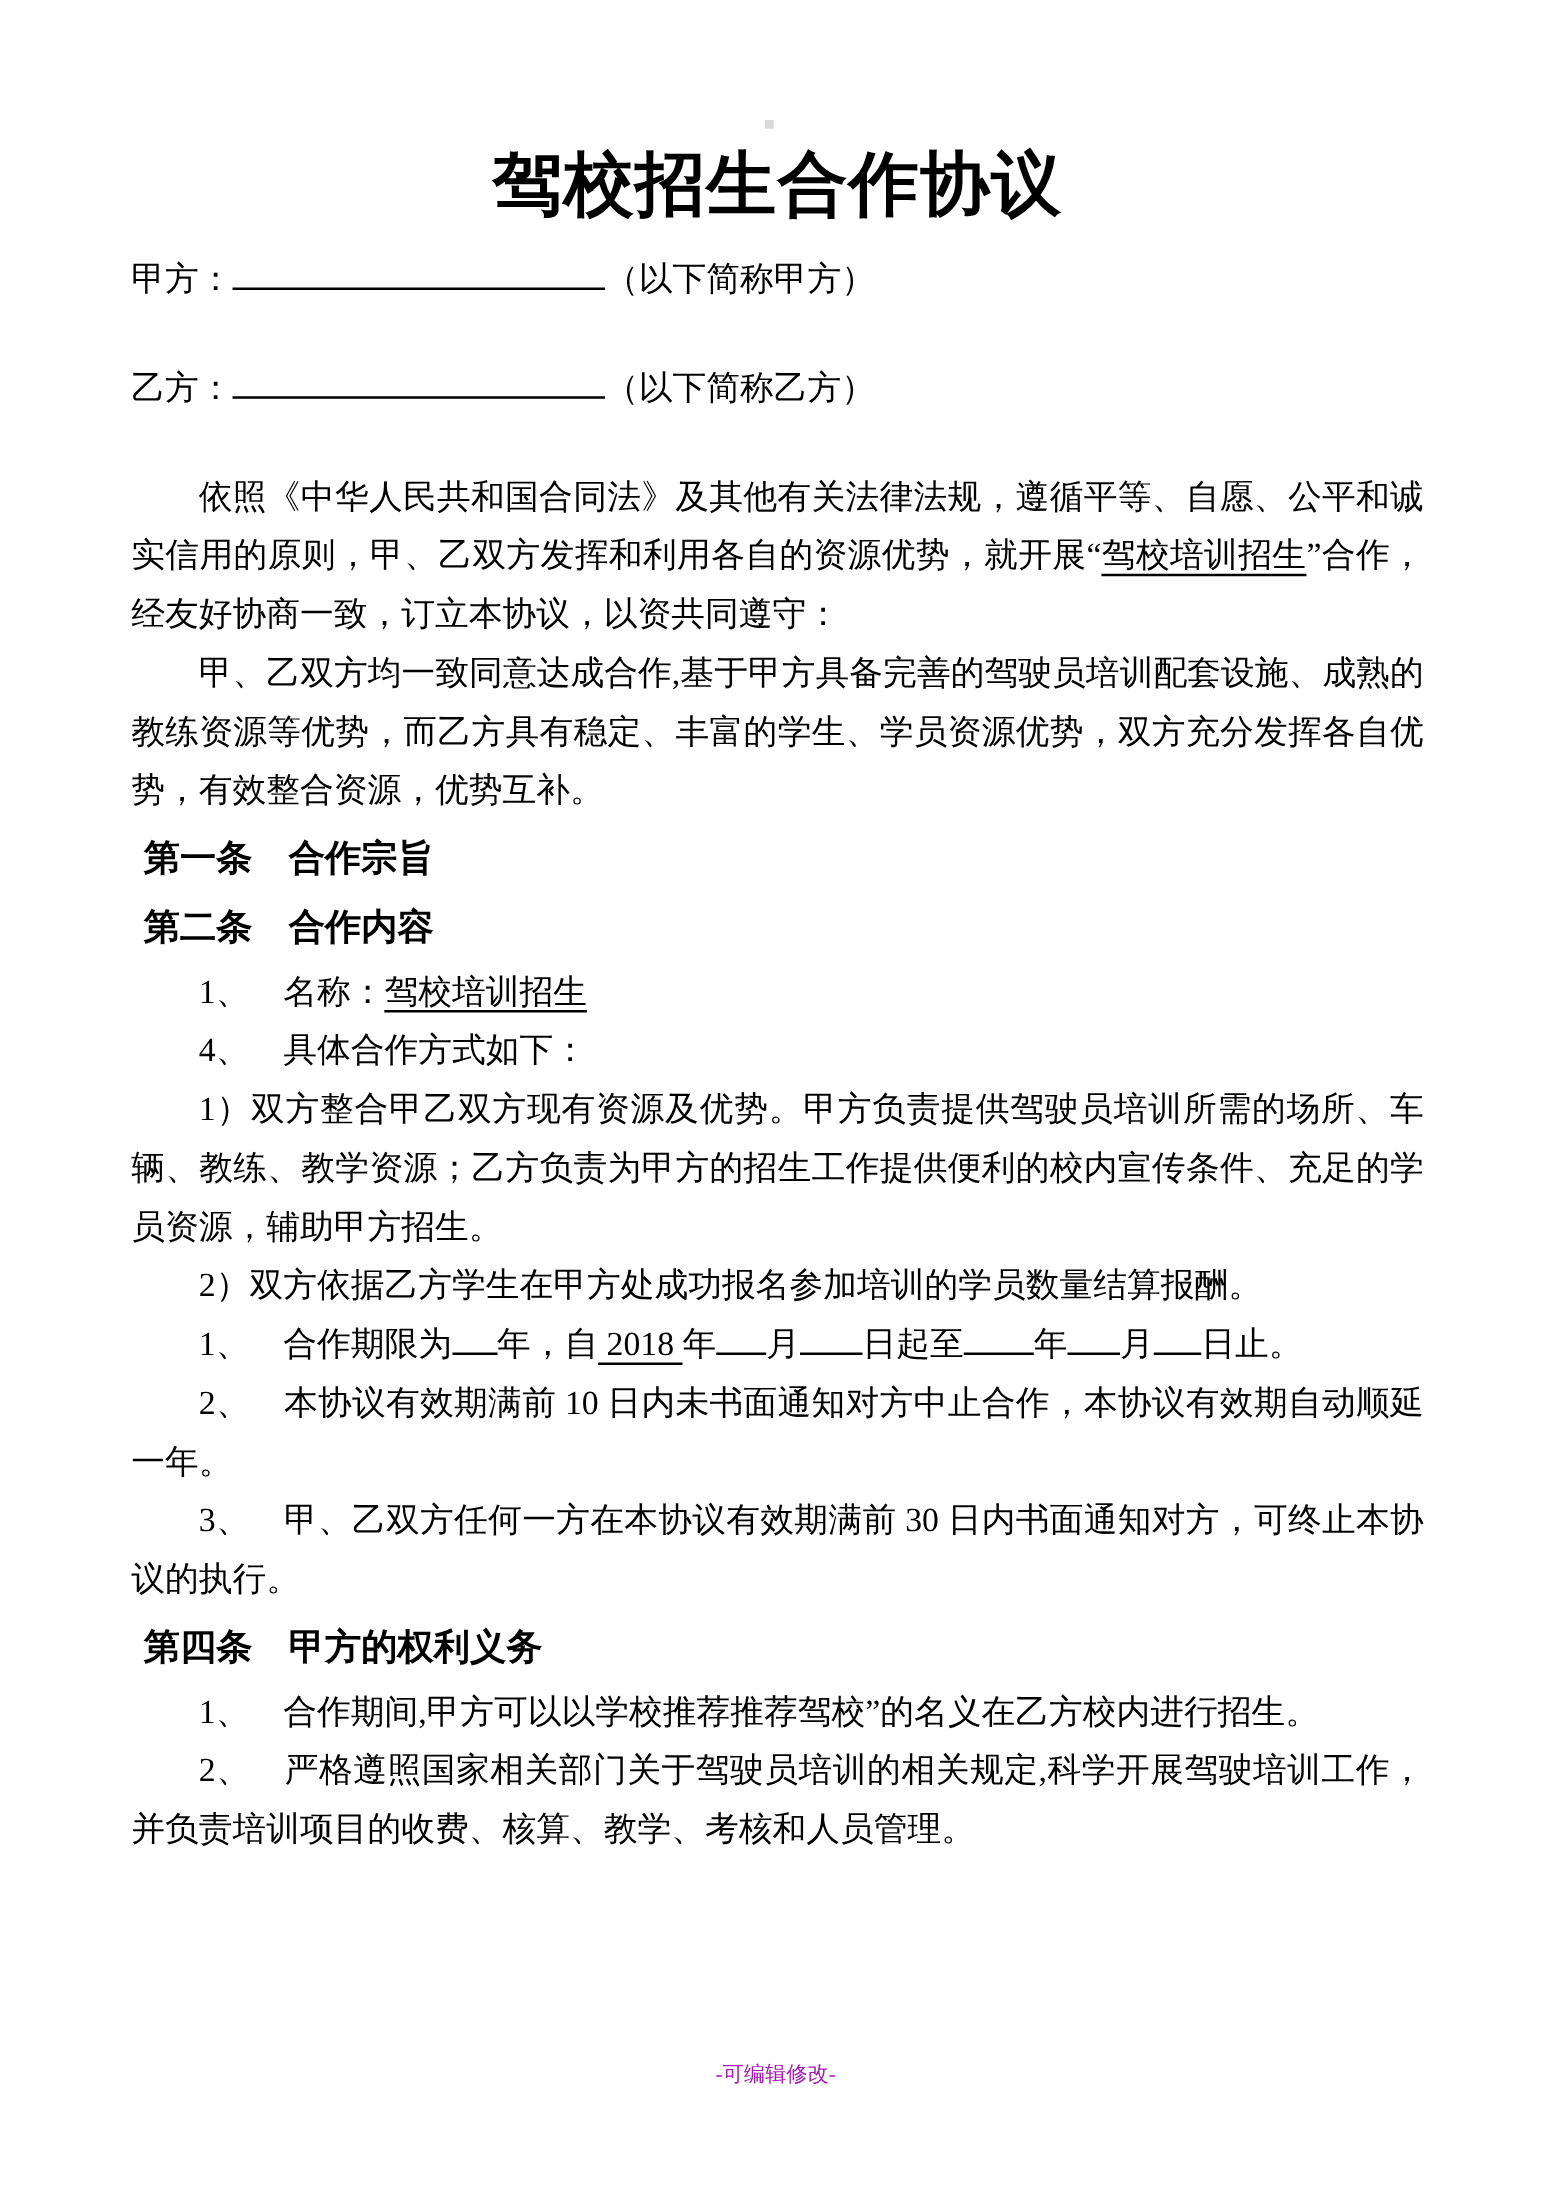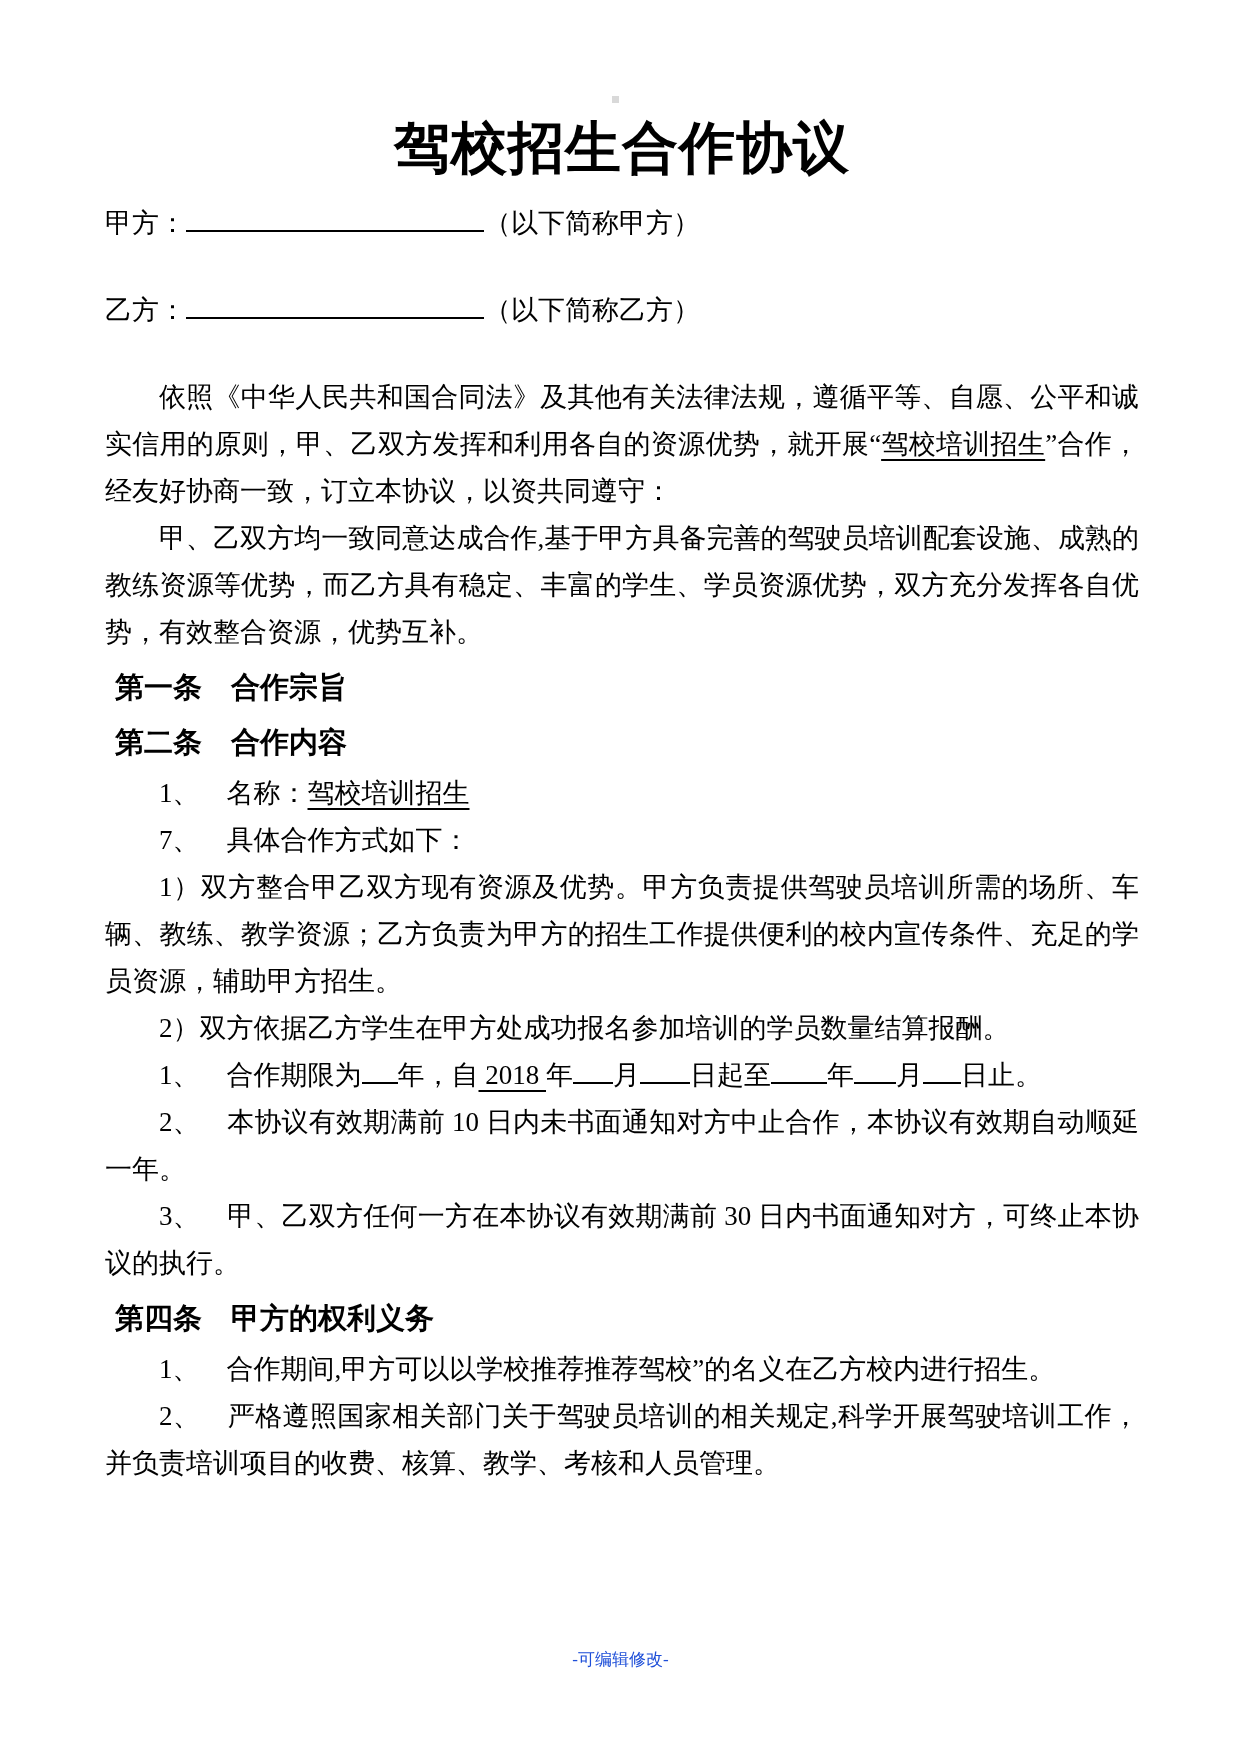--- a/index.html
+++ b/index.html
@@ -59,25 +59,25 @@
   <span class="artifact-dot" style="background: rgb(217, 217, 217);"></span>
   <h1 class="doc-title">驾校招生合作协议</h1>
   <div>
       <div class="block party"><span>甲方：</span><span class="blank" style="width: 298px;"></span><span>（以下简称甲方）</span></div>
       <div class="block party"><span>乙方：</span><span class="blank" style="width: 298px;"></span><span>（以下简称乙方）</span></div>
       <div class="block para"><span>依照《中华人民共和国合同法》及其他有关法律法规，遵循平等、自愿、公平和诚实信用的原则，甲、乙双方发挥和利用各自的资源优势，就开展“</span><span class="u">驾校培训招生</span><span>”合作，经友好协商一致，订立本协议，以资共同遵守：</span></div>
       <div class="block para"><span>甲、乙双方均一致同意达成合作,基于甲方具备完善的驾驶员培训配套设施、成熟的教练资源等优势，而乙方具有稳定、丰富的学生、学员资源优势，双方充分发挥各自优势，有效整合资源，优势互补。</span></div>
       <div class="block heading"><span>第一条　合作宗旨</span></div>
       <div class="block heading"><span>第二条　合作内容</span></div>
       <div class="block para"><span>1、　名称：</span><span class="u">驾校培训招生</span></div>
-      <div class="block para"><span>7、　具体合作方式如下：</span></div>
+      <div class="block para"><span>4、　具体合作方式如下：</span></div>
       <div class="block para"><span>1）双方整合甲乙双方现有资源及优势。甲方负责提供驾驶员培训所需的场所、车辆、教练、教学资源；乙方负责为甲方的招生工作提供便利的校内宣传条件、充足的学员资源，辅助甲方招生。</span></div>
       <div class="block para"><span>2）双方依据乙方学生在甲方处成功报名参加培训的学员数量结算报酬。</span></div>
       <div class="block para"><span>1、　合作期限为</span><span class="blank" style="width: 36px;"></span><span>年，自</span><span class="u"> 2018 </span><span>年</span><span class="blank" style="width: 40px;"></span><span>月</span><span class="blank" style="width: 50px;"></span><span>日起至</span><span class="blank" style="width: 56px;"></span><span>年</span><span class="blank" style="width: 42px;"></span><span>月</span><span class="blank" style="width: 38px;"></span><span>日止。</span></div>
       <div class="block para"><span>2、　本协议有效期满前 10 日内未书面通知对方中止合作，本协议有效期自动顺延一年。</span></div>
       <div class="block para"><span>3、　甲、乙双方任何一方在本协议有效期满前 30 日内书面通知对方，可终止本协议的执行。</span></div>
       <div class="block heading"><span>第四条　甲方的权利义务</span></div>
       <div class="block para"><span>1、　合作期间,甲方可以以学校推荐推荐驾校”的名义在乙方校内进行招生。</span></div>
       <div class="block para"><span>2、　严格遵照国家相关部门关于驾驶员培训的相关规定,科学开展驾驶培训工作，并负责培训项目的收费、核算、教学、考核和人员管理。</span></div>
     </div>
 </div>
 
-<div class="footer-note" style="color: #1d4ed8;">-可编辑修改-</div>
+<div class="footer-note" style="color: #a21caf;">-可编辑修改-</div>
 
 </body></html>

